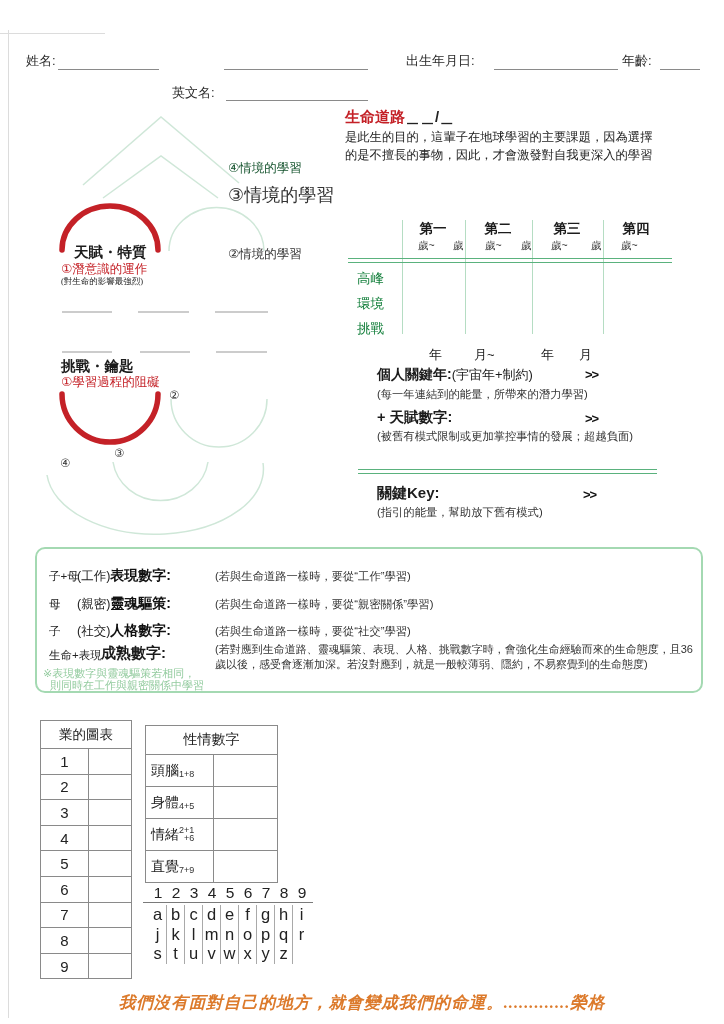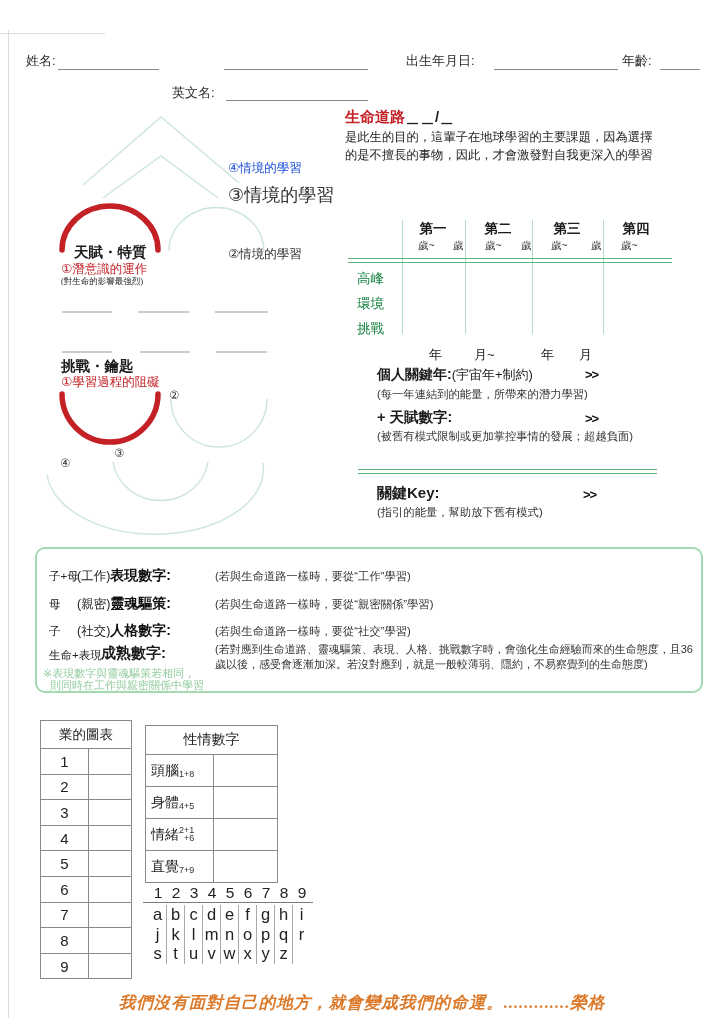--- a/index.html
+++ b/index.html
@@ -71,21 +71,21 @@
     <line x1="200" y1="217" x2="253" y2="217" stroke="#9a9a9a" stroke-width="1.2"></line>
     <line x1="47" y1="257" x2="97" y2="257" stroke="#9a9a9a" stroke-width="1.2"></line>
     <line x1="125" y1="257" x2="175" y2="257" stroke="#9a9a9a" stroke-width="1.2"></line>
     <line x1="201" y1="257" x2="252" y2="257" stroke="#9a9a9a" stroke-width="1.2"></line>
     <path d="M 47,299 A 48,48 0 0 0 143,299" fill="none" stroke="#c42127" stroke-width="5.5" stroke-linecap="round"></path>
     <path d="M 156,304 A 48,48 0 0 0 252,304" fill="none" stroke="#cfe7d8" stroke-width="1.5"></path>
     <path d="M 98,367 A 48,45 0 0 0 193,367" fill="none" stroke="#cfe7d8" stroke-width="1.5"></path>
     <path d="M 32,380 A 108,65 0 0 0 248,368" fill="none" stroke="#cfe7d8" stroke-width="1.5"></path>
   </svg>
 
-  <div class="abs" style="left:228px;top:160px;font-size:12.5px;color:#1d4ed8;text-align:center;">④情境的學習</div>
+  <div class="abs" style="left:228px;top:160px;font-size:12.5px;color:#14532d;text-align:center;">④情境的學習</div>
   <div class="abs" style="left:228px;top:183px;font-size:18px;color:#333;">③情境的學習</div>
   <div class="abs bold" style="left:74px;top:243px;font-size:14.5px;">天賦・特質</div>
   <div class="abs red" style="left:61px;top:261px;font-size:12.5px;">①潛意識的運作</div>
   <div class="abs" style="left:61px;top:276px;font-size:8.5px;color:#222;font-family:Liberation Serif, serif;">(對生命的影響最強烈)</div>
   <div class="abs" style="left:228px;top:246px;font-size:12.5px;color:#333;">②情境的學習</div>
   <div class="abs bold" style="left:61px;top:357px;font-size:14.5px;">挑戰・鑰匙</div>
   <div class="abs red" style="left:61px;top:374px;font-size:12.5px;">①學習過程的阻礙</div>
   <div class="abs" style="left:169px;top:388px;font-size:11.5px;color:#333;">②</div>
   <div class="abs" style="left:114px;top:446px;font-size:11.5px;color:#333;">③</div>
   <div class="abs" style="left:60px;top:456px;font-size:11.5px;color:#333;">④</div>

